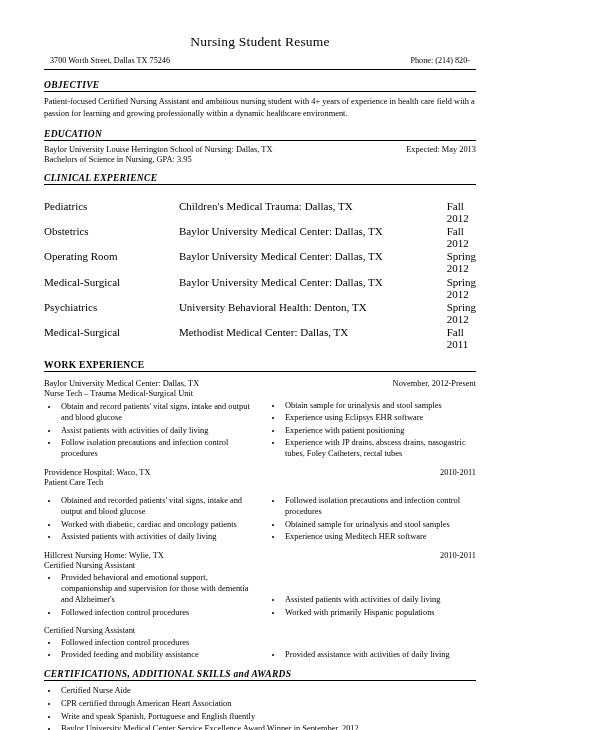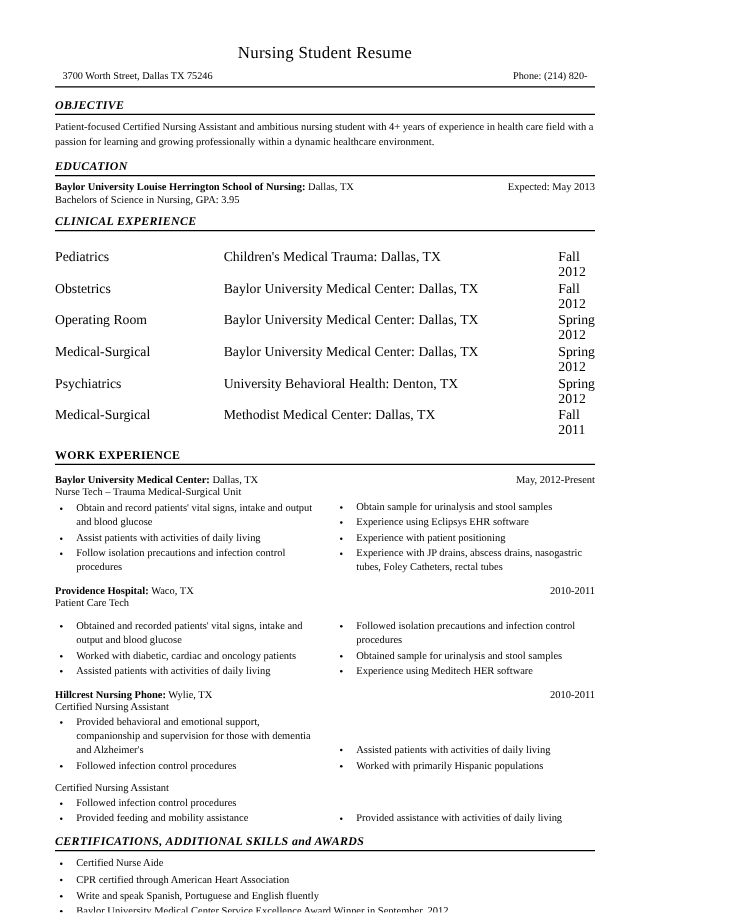--- a/index.html
+++ b/index.html
@@ -61,21 +61,21 @@
     line-height: 1.45;
     margin: 2px 0 0 0;
   }
   .entry-row {
     display: flex;
     justify-content: space-between;
     align-items: baseline;
     font-size: 8.4px;
     margin-top: 3px;
   }
-  .entry-left b { font-weight: bold; }
+  .entry-left b { font-weight: normal; }
   .entry-right { font-size: 8.4px; white-space: nowrap; }
   .sub-line {
     font-size: 8.4px;
     margin-top: 1px;
   }
   
   .clin-table {
     width: 100%;
     border-collapse: collapse;
     font-size: 11px;
@@ -175,21 +175,21 @@
   </table>
 
   <div class="section-head upper-plain">WORK EXPERIENCE</div>
   <div class="rule-thin"></div>
 
   <div class="job-block">
     <div class="entry-row">
       <span class="entry-left">
         <b>Baylor University Medical Center:</b><span> Dallas, TX</span>
       </span>
-      <span class="entry-right">May, 2012-Present</span>
+      <span class="entry-right">November, 2012-Present</span>
     </div>
     <div class="sub-line">Nurse Tech – Trauma Medical-Surgical Unit</div>
     <div class="two-col">
       <div class="col-a">
         <ul class="bullets">
           <li>Obtain and record patients' vital signs, intake and output and blood glucose</li>
           <li>Assist patients with activities of daily living</li>
           <li>Follow isolation precautions and infection control procedures</li>
         </ul>
       </div>
@@ -227,21 +227,21 @@
           <li>Obtained sample for urinalysis and stool samples</li>
           <li>Experience using Meditech HER software</li>
         </ul>
       </div>
     </div>
   </div>
 
   <div class="job-block">
     <div class="entry-row">
       <span class="entry-left">
-        <b>Hillcrest Nursing Phone:</b><span> Wylie, TX</span>
+        <b>Hillcrest Nursing Home:</b><span> Wylie, TX</span>
       </span>
       <span class="entry-right">2010-2011</span>
     </div>
     <div class="sub-line">Certified Nursing Assistant</div>
     <div class="two-col">
       <div class="col-a">
         <ul class="bullets">
           <li>Provided behavioral and emotional support, companionship and supervision for those with dementia and Alzheimer's</li>
           <li>Followed infection control procedures</li>
         </ul>

